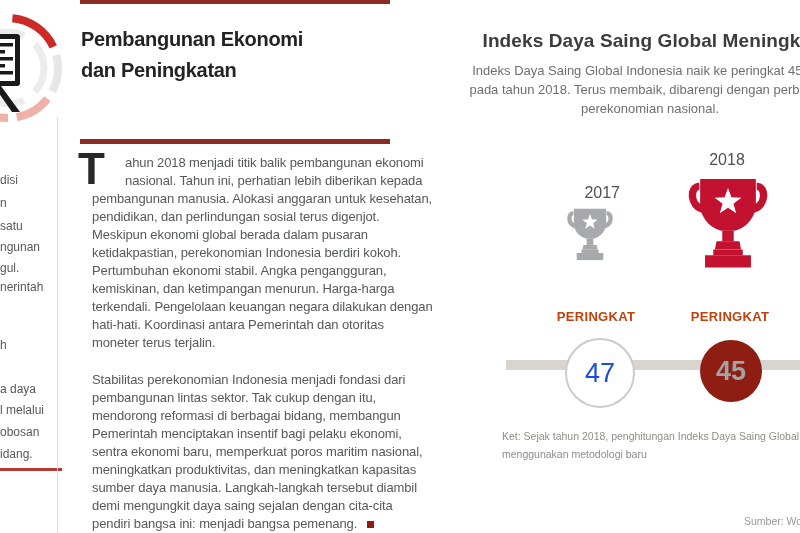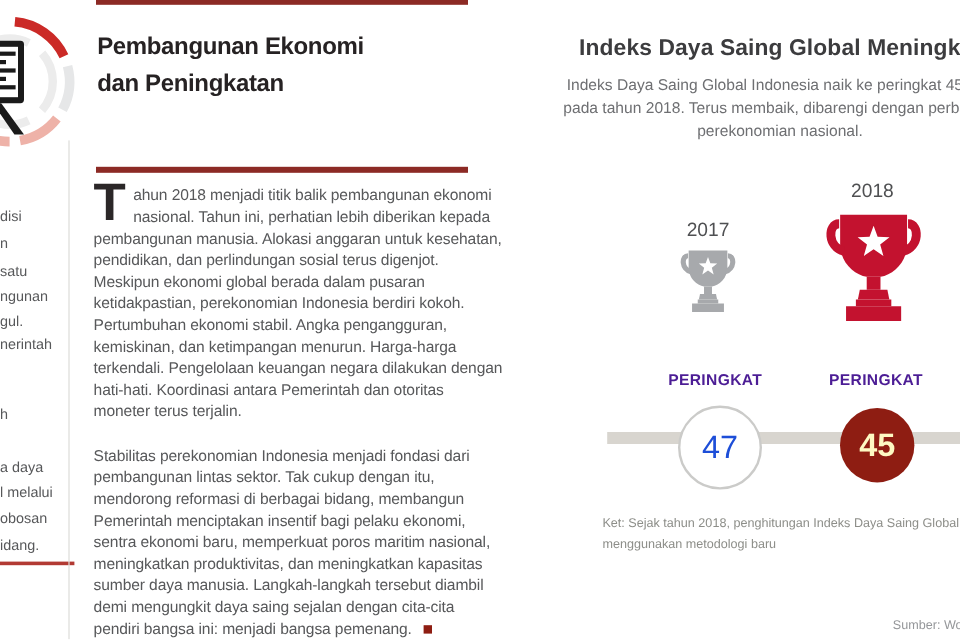--- a/index.html
+++ b/index.html
@@ -17,49 +17,49 @@
   #ring-icon{position:absolute;left:-54px;top:-2px;width:128px;height:148px;}
 
   
   .rule{position:absolute;left:80px;width:310px;background:#8c2a25;}
   #rule-top{top:0;height:4px;}
   #rule-bottom{top:139px;height:5px;}
   #article-title{position:absolute;left:81px;top:24px;margin:0;font-size:20px;line-height:31px;
                  font-weight:bold;color:#262223;letter-spacing:-0.3px;}
   #article-title span{display:block;}
   #dropcap{position:absolute;left:78px;top:150px;font-size:44px;line-height:38px;font-weight:bold;color:#2b2728;}
-  .para{position:absolute;left:78px;width:360px;font-size:13px;line-height:18px;color:#57585a;letter-spacing:-0.1px;}
+  .para{position:absolute;left:92px;width:360px;font-size:13px;line-height:18px;color:#57585a;letter-spacing:-0.1px;}
   #para1{top:154px;}
   #para2{top:371px;}
   .ln{display:block;white-space:nowrap;height:18px;}
   .ind{padding-left:33px;}
   .endmark{display:inline-block;width:7px;height:7px;background:#8e1d12;margin-left:10px;}
 
   
   #info-head{position:absolute;left:440px;top:30px;width:420px;margin:0;text-align:center;
              font-size:19px;font-weight:bold;color:#3c3c3e;letter-spacing:0.1px;white-space:nowrap;}
   #info-sub{position:absolute;left:440px;top:61px;width:420px;text-align:center;
             font-size:13px;line-height:19px;color:#6e6f72;}
   #info-sub .ln{height:19px;}
   .year{position:absolute;width:60px;text-align:center;font-size:16px;color:#4f5052;}
-  #year-2017{left:560px;top:184px;}
+  #year-2017{left:560px;top:184px;text-align:right;}
   #year-2018{left:697px;top:151px;}
   .trophy{position:absolute;}
   #trophy-2017{left:566px;top:206px;width:48px;height:56px;color:#a7a9ac;}
   #trophy-2018{left:687px;top:174px;width:82px;height:97px;color:#c3122f;}
   .peringkat{position:absolute;width:100px;text-align:center;font-size:13px;font-weight:bold;
-             color:#4c1d95;letter-spacing:0.3px;}
+             color:#c2410c;letter-spacing:0.3px;}
   #peringkat-left{left:546px;top:309px;}
   #peringkat-right{left:680px;top:309px;}
   #timeline-bar{position:absolute;left:506px;top:360px;width:300px;height:10px;background:#d8d5cf;z-index:1;}
   .rankcircle{position:absolute;z-index:2;border-radius:50%;display:flex;align-items:center;justify-content:center;}
   #circle-47{left:565px;top:338px;width:66px;height:66px;background:#ffffff;border:2px solid #cbcbc9;
              font-size:27px;color:#1d4ed8;}
   #circle-45{left:700px;top:340px;width:62px;height:62px;background:#8e1d12;
-             font-size:27px;font-weight:bold;color:#fef9c3;}
+             font-size:27px;font-weight:bold;color:#a3a3a3;}
   #note{position:absolute;left:502px;top:429px;width:300px;font-size:10.5px;line-height:14.5px;color:#8d8e89;}
   #source{position:absolute;left:744px;top:515px;font-size:10.5px;color:#95979a;white-space:nowrap;}
 </style>
 </head>
 <body>
 
 <div id="screen">
 
   <aside>
     <span class="frag f0">disi</span>

